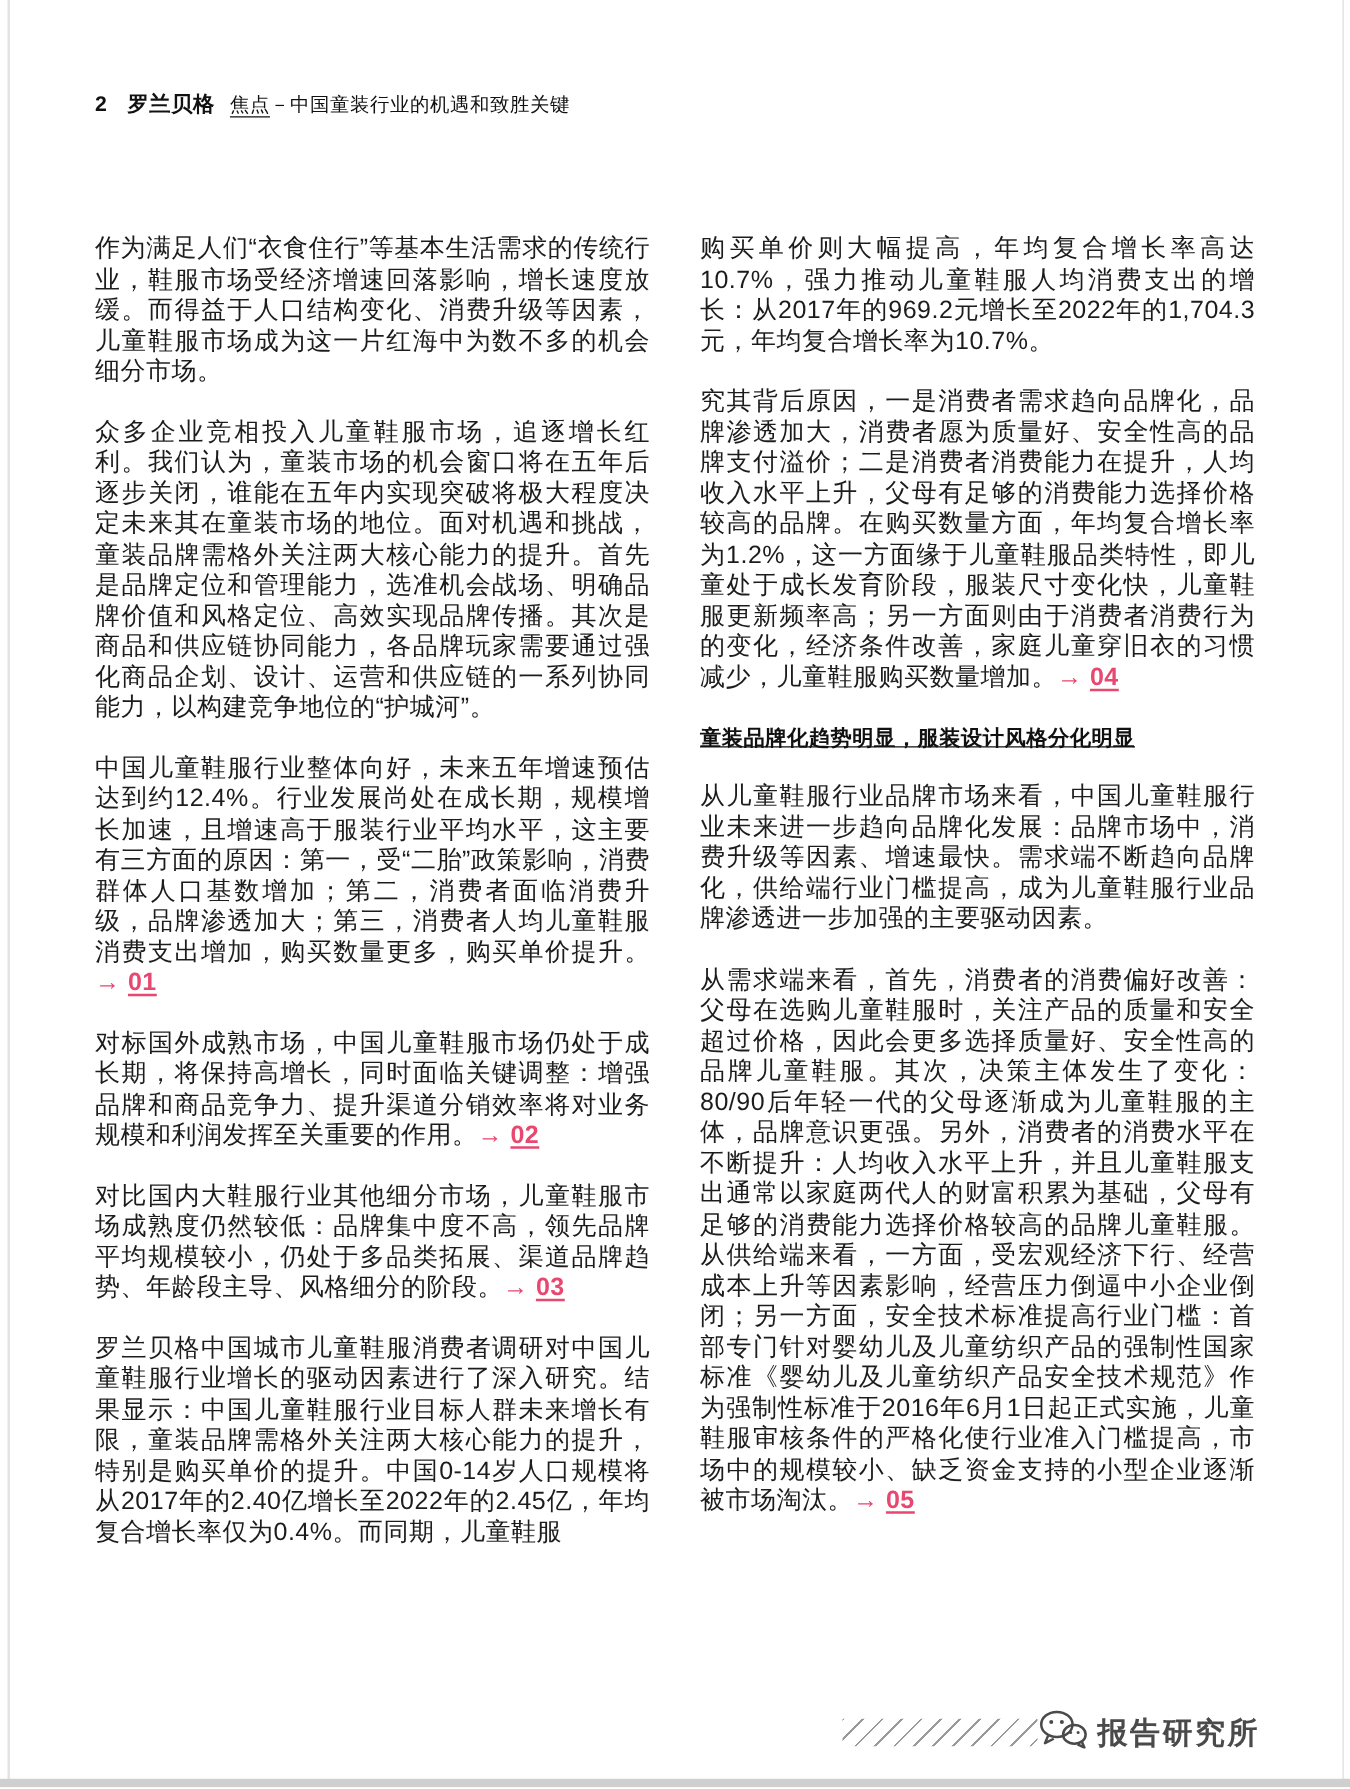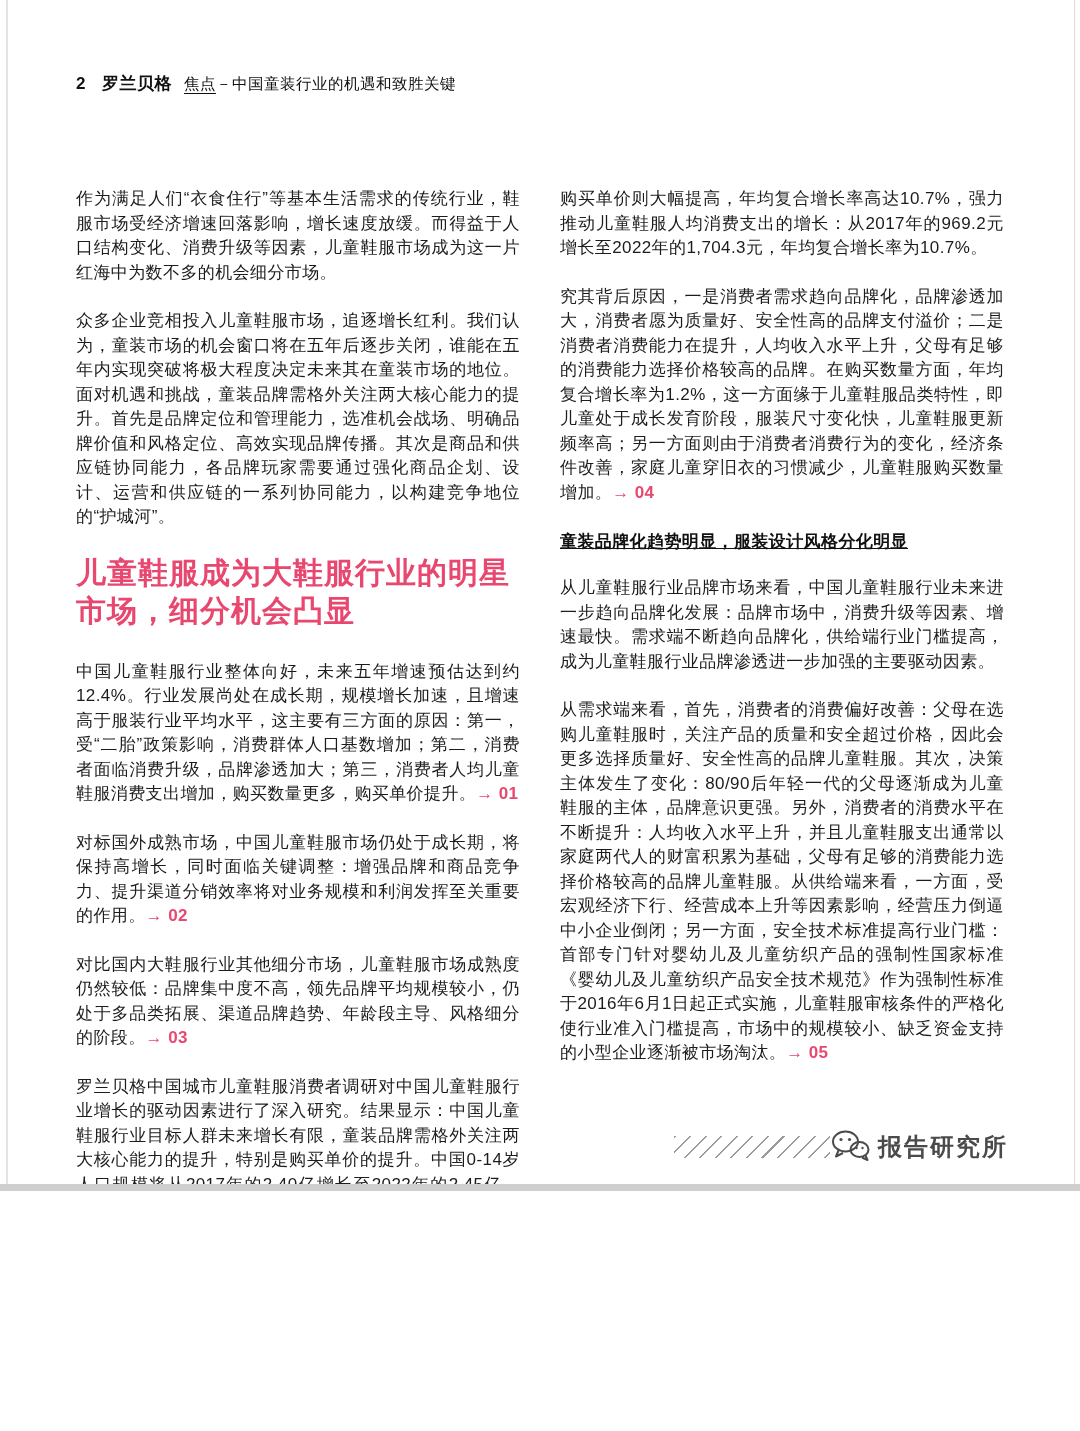--- a/index.html
+++ b/index.html
@@ -5,42 +5,42 @@
   * { margin:0; padding:0; box-sizing:border-box; }
   html,body { background:#ffffff; }
   body {
     width:1080px;
     font-family:"Liberation Sans","DejaVu Sans",sans-serif;
     color:#1a1a1a;
   }
   .page {
     position:relative;
     width:1080px;
-    height:1191px;
+    height:1430px;
     background:#ffffff;
     padding:72px 76px 0 76px;
     overflow:hidden;
   }
   .page-header {
     font-size:16px;
     color:#111;
     letter-spacing:0.5px;
     margin-bottom:92px;
     white-space:nowrap;
   }
   .page-header .pnum   { font-weight:bold; font-size:17px; margin-right:16px; }
   .page-header .brand  { font-weight:bold; font-size:17px; margin-right:12px; }
   .page-header .series { font-size:15.5px; text-decoration:underline; text-underline-offset:4px; }
   .page-header .htitle { font-size:15.5px; }
 
   .columns { display:flex; gap:40px; }
   .col { width:444px; }
 
   p.body {
-    font-size:17px;
+    font-size:20px;
     line-height:24.5px;
     letter-spacing:0.4px;
     text-align:justify;
     color:#1c1c1c;
     margin-bottom:24px;
   }
   p.body b { font-weight:normal;margin-top:20px; }
 
   .main-heading {
     color:#e8476f;
@@ -55,21 +55,21 @@
     line-height:25px;
     font-weight:bold;
     color:#111;
     letter-spacing:0.4px;
     margin:0 0 22px 0;
   }
   .sub-heading.right { margin-top:14px;text-decoration:underline; }
 
   .ref { color:#e8476f; white-space:nowrap; text-decoration:none; cursor:pointer; }
   .ref .ref-arrow { font-weight:normal; }
-  .ref .ref-num { font-weight:bold; text-underline-offset:3px; }
+  .ref .ref-num { font-weight:bold; text-decoration:underline; text-underline-offset:3px; }
 
   .watermark {
     position:absolute;
     right:72px;
     bottom:26px;
     display:flex;
     flex-direction:row;
     align-items:flex-end;
   }
   .stripes {
@@ -96,21 +96,20 @@
 
   <header class="page-header">
     <span class="pnum">2</span><span class="brand">罗兰贝格</span><span class="series">焦点</span><span class="htitle">－中国童装行业的机遇和致胜关键</span>
   </header>
 
   <div class="columns">
 
     <div class="col">
       <p class="body"><span>作为满足人们“衣食住行”等基本生活需求的传统行业，鞋服市场受经济增速回落影响，增长速度放缓。而得益于人口结构变化、消费升级等因素，儿童鞋服市场成为这一片红海中为数不多的机会细分市场。</span></p>
       <p class="body"><span>众多企业竞相投入儿童鞋服市场，追逐增长红利。我们认为，童装市场的机会窗口将在五年后逐步关闭，谁能在五年内实现突破将极大程度决定未来其在童装市场的地位。面对机遇和挑战，童装品牌需格外关注两大核心能力的提升。首先是品牌定位和管理能力，选准机会战场、明确品牌价值和风格定位、高效实现品牌传播。其次是商品和供应链协同能力，各品牌玩家需要通过强化商品企划、设计、运营和供应链的一系列协同能力，以构建竞争地位的“护城河”。</span></p>
-      <h1 class="main-heading">儿童鞋服成为大鞋服行业的明星市场，细分机会凸显</h1>
       <p class="body"><span>中国儿童鞋服行业整体向好，未来五年增速预估达到约</span><b>12.4%</b><span>。行业发展尚处在成长期，规模增长加速，且增速高于服装行业平均水平，这主要有三方面的原因：第一，受“二胎”政策影响，消费群体人口基数增加；第二，消费者面临消费升级，品牌渗透加大；第三，消费者人均儿童鞋服消费支出增加，购买数量更多，购买单价提升。</span><a class="ref"><span class="ref-arrow">→ </span><span class="ref-num">01</span></a></p>
       <p class="body"><span>对标国外成熟市场，中国儿童鞋服市场仍处于成长期，将保持高增长，同时面临关键调整：增强品牌和商品竞争力、提升渠道分销效率将对业务规模和利润发挥至关重要的作用。</span><a class="ref"><span class="ref-arrow">→ </span><span class="ref-num">02</span></a></p>
       <p class="body"><span>对比国内大鞋服行业其他细分市场，儿童鞋服市场成熟度仍然较低：品牌集中度不高，领先品牌平均规模较小，仍处于多品类拓展、渠道品牌趋势、年龄段主导、风格细分的阶段。</span><a class="ref"><span class="ref-arrow">→ </span><span class="ref-num">03</span></a></p>
       <p class="body"><span>罗兰贝格中国城市儿童鞋服消费者调研对中国儿童鞋服行业增长的驱动因素进行了深入研究。结果显示：中国儿童鞋服行业目标人群未来增长有限，童装品牌需格外关注两大核心能力的提升，特别是购买单价的提升。中国</span><b>0-14岁</b><span>人口规模将从</span><b>2017年</b><span>的</span><b>2.40亿</b><span>增长至</span><b>2022年</b><span>的</span><b>2.45亿</b><span>，年均复合增长率仅为</span><b>0.4%</b><span>。而同期，儿童鞋服</span></p>
     </div>
 
     <div class="col">
       <p class="body"><span>购买单价则大幅提高，年均复合增长率高达</span><b>10.7%</b><span>，强力推动儿童鞋服人均消费支出的增长：从</span><b>2017年</b><span>的</span><b>969.2元</b><span>增长至</span><b>2022年</b><span>的</span><b>1,704.3元</b><span>，年均复合增长率为</span><b>10.7%</b><span>。</span></p>
       <p class="body"><span>究其背后原因，一是消费者需求趋向品牌化，品牌渗透加大，消费者愿为质量好、安全性高的品牌支付溢价；二是消费者消费能力在提升，人均收入水平上升，父母有足够的消费能力选择价格较高的品牌。在购买数量方面，年均复合增长率为</span><b>1.2%</b><span>，这一方面缘于儿童鞋服品类特性，即儿童处于成长发育阶段，服装尺寸变化快，儿童鞋服更新频率高；另一方面则由于消费者消费行为的变化，经济条件改善，家庭儿童穿旧衣的习惯减少，儿童鞋服购买数量增加。</span><a class="ref"><span class="ref-arrow">→ </span><span class="ref-num">04</span></a></p>
       <h2 class="sub-heading right">童装品牌化趋势明显，服装设计风格分化明显</h2>

